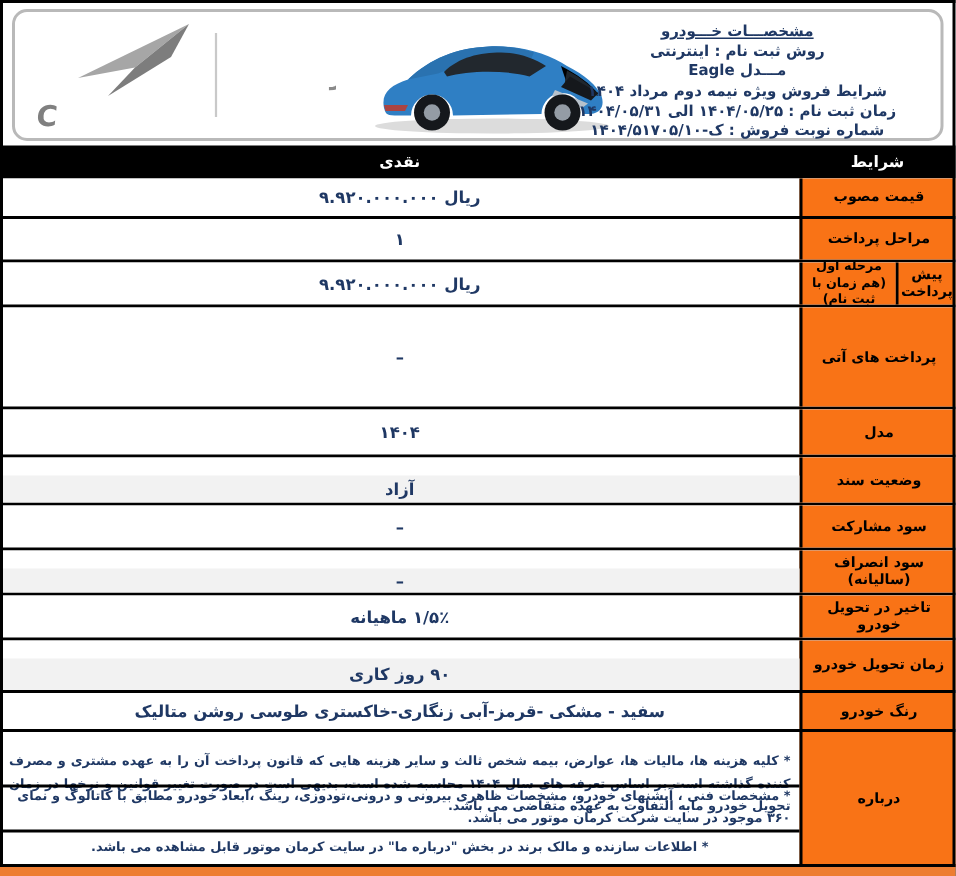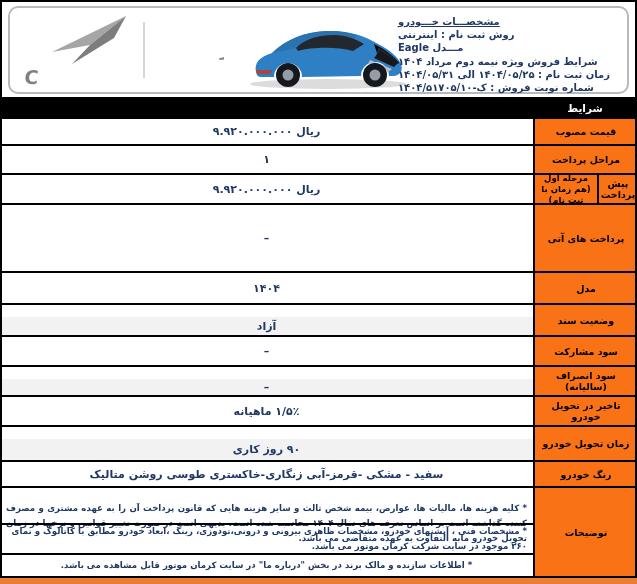--- a/index.html
+++ b/index.html
@@ -10,22 +10,22 @@
   .frame { position: absolute; inset: 0; border: 2px solid #000; border-bottom: none; pointer-events: none; z-index: 10; }
 
   
   .header-card {
     position: absolute; top: 6px; left: 8px; width: 621px; height: 88px;
     border: 2px solid #b9b9b9; border-radius: 10px; background: #fff;
   }
   .logo-wrap { position: absolute; left: 14px; top: 6px; width: 200px; height: 74px; }
   .car-wrap { position: absolute; left: 232px; top: 6px; width: 172px; height: 80px; }
   .specs-wrap {
-    position: absolute; right: 14px; top: 7px; width: 215px;
-    text-align: left; color: #1f3864; font-weight: bold; font-size: 10px; line-height: 13.2px;
+    position: absolute; right: 28px; top: 7px; width: 215px;
+    text-align: center; color: #1f3864; font-weight: bold; font-size: 10px; line-height: 13.2px;
   }
   .specs-title { text-decoration: underline; }
   .num-ltr { direction: ltr; unicode-bidi: embed; display: inline-block; }
 
   
   .table { position: absolute; top: 97px; left: 0; width: 637px; }
   .thead { display: flex; height: 22px; background: #000; color: #fff; font-weight: bold; font-size: 10.5px; }
   .thead-label { width: 104px; display: flex; align-items: center; justify-content: center; }
   .thead-plan { flex: 1; display: flex; align-items: center; justify-content: center; }
 
@@ -104,20 +104,21 @@
         <span>شماره نوبت فروش :</span>
         <span class="num-ltr">۱۴۰۴/۵۱۷ک-۰۵/۱۰</span>
       </div>
     </div>
   </div>
 
   <div class="table">
 
     <div class="thead">
       <div class="thead-label">شرایط</div>
+      <div class="thead-plan">نقدی</div>
     </div>
 
     <div class="row" style="height:27px">
       <div class="cell-label">قیمت مصوب</div>
       <div class="cell-value" dir="ltr">۹.۹۲۰.۰۰۰.۰۰۰ ریال</div>
     </div>
 
     <div class="row" style="height:29px">
       <div class="cell-label">مراحل پرداخت</div>
       <div class="cell-value">۱</div>
@@ -166,21 +167,21 @@
       <div class="cell-label">زمان تحویل خودرو</div>
       <div class="cell-value">۹۰ روز کاری</div>
     </div>
 
     <div class="row" style="height:26px">
       <div class="cell-label">رنگ خودرو</div>
       <div class="cell-value">سفید - مشکی -قرمز-آبی زنگاری-خاکستری طوسی روشن متالیک</div>
     </div>
 
     <div class="row" style="height:90px">
-      <div class="cell-label">توضیحات</div>
+      <div class="cell-label">درباره</div>
       <div class="notes-col">
         <div class="note note-justify" style="height:35px">* کلیه هزینه ها، مالیات ها، عوارض، بیمه شخص ثالث و سایر هزینه هایی که قانون پرداخت آن را به عهده مشتری و مصرف کننده گذاشته است بر اساس تعرفه های سال ۱۴۰۴ محاسبه شده است، بدیهی است در صورت تغییر قوانین و نرخها در زمان تحویل خودرو مابه التفاوت به عهده متقاضی می باشد.</div>
         <div class="note" style="height:30px">* مشخصات فنی ، آپشنهای خودرو، مشخصات ظاهری بیرونی و درونی،تودوزی، رینگ ،ابعاد خودرو مطابق با کاتالوگ و نمای ۳۶۰ موجود در سایت شرکت کرمان موتور می باشد.</div>
         <div class="note" style="height:25px">* اطلاعات سازنده و مالک برند در بخش "درباره ما" در سایت کرمان موتور قابل مشاهده می باشد.</div>
       </div>
     </div>
 
   </div>
 
   <div class="orange-bar"></div>

